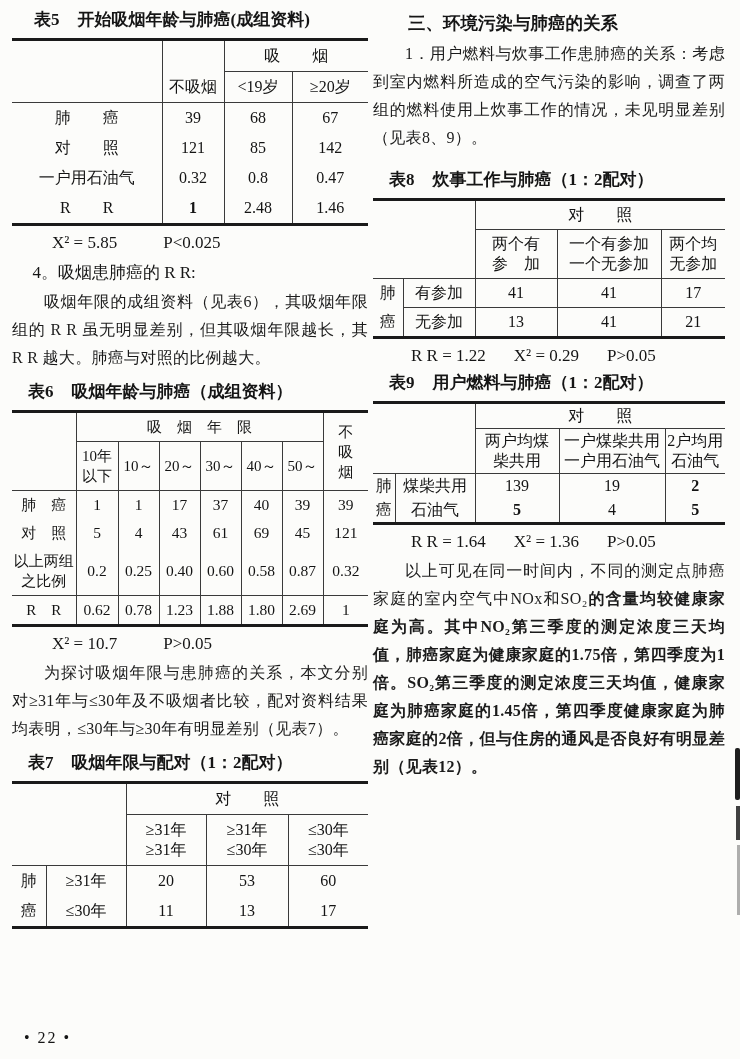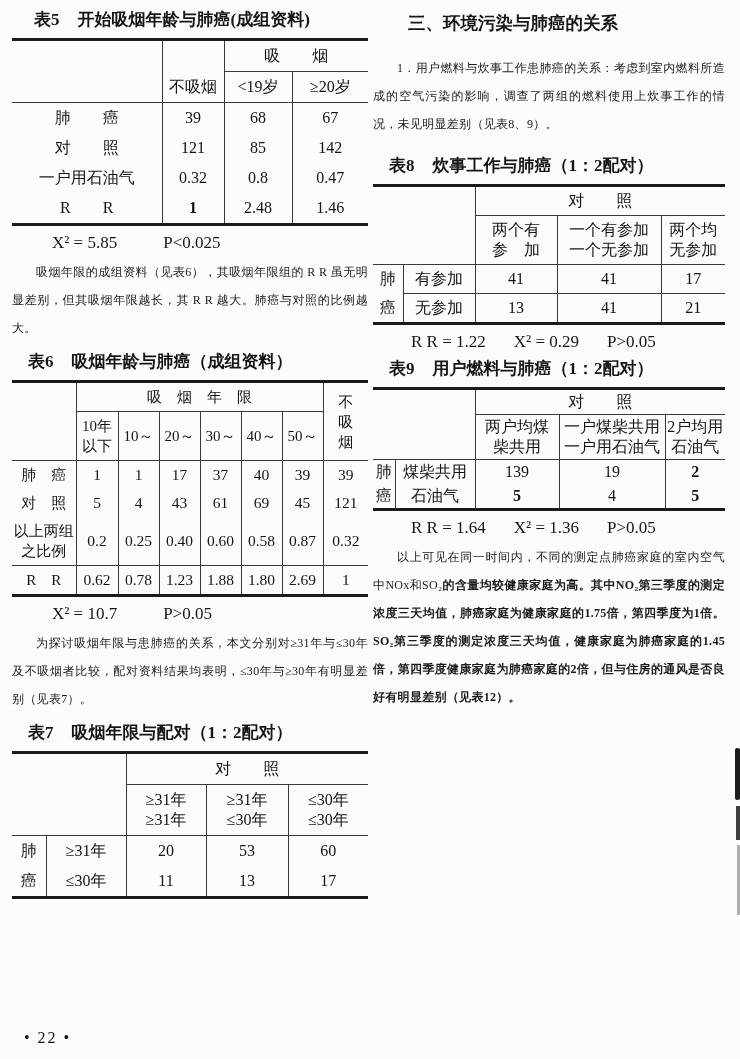--- a/index.html
+++ b/index.html
@@ -2,24 +2,24 @@
 <html><head>
 <meta charset="utf-8">
 <style>
   html,body{margin:0;padding:0;background:#9a9a9a;}
   .page{position:relative;width:740px;height:1059px;background:#fcfcfa;color:#151515;
         font-family:"Liberation Serif","DejaVu Serif",serif;overflow:hidden;box-sizing:border-box;}
   .cols{display:flex;gap:5px;padding:6px 6px 0 12px;}
   .col{width:356px;box-sizing:border-box;}
   .col.right{width:352px;}
 
-  p.body{font-size:12px;line-height:28px;text-align:justify;margin:0;text-indent:2em;
+  p.body{font-size:16px;line-height:28px;text-align:justify;margin:0;text-indent:2em;
          letter-spacing:0.3px;color:#1b1b1b;}
   p.body.heavy-part b{font-weight:bold;}
-  .sec-head{font-weight:bold;font-size:17.5px;line-height:30px;margin:2px 0 16px;text-indent:2em;}
+  .sec-head{font-weight:bold;font-size:17.5px;line-height:30px;margin:2px 0 2px;text-indent:2em;}
   .sub-head{font-size:17px;line-height:30px;margin:2px 0 0;text-indent:1.2em;}
 
   .tcap{font-weight:bold;font-size:17px;margin:8px 0 7px;display:flex;gap:18px;padding-left:16px;}
   .tcap .capno{white-space:nowrap;}
 
   table.tbl{border-collapse:collapse;width:100%;border-top:3px solid #1a1a1a;
             border-bottom:3px solid #1a1a1a;table-layout:fixed;}
   table.tbl td{text-align:center;padding:5px 1px;line-height:20px;font-size:16px;color:#141414;}
   td.vl{border-left:1px solid #3a3a3a;}
   td.hb{border-bottom:1px solid #3a3a3a;}
@@ -99,20 +99,21 @@
               <td class="vl">1.46</td>
             </tr>
           </tbody>
         </table>
         <div class="stat">
           <span>X² = 5.85</span>
           <span>P&lt;0.025</span>
         </div>
       </div>
 
+      <p class="sub-head">4。吸烟患肺癌的 R R:</p>
       <p class="body">吸烟年限的成组资料（见表6），其吸烟年限组的 R R 虽无明显差别，但其吸烟年限越长，其 R R 越大。肺癌与对照的比例越大。</p>
 
       <div>
         <div class="tcap">
           <span class="capno">表6</span>
           <span>吸烟年龄与肺癌（成组资料）</span>
         </div>
         <table class="tbl t6">
           <colgroup>
               <col style="width:64px">

